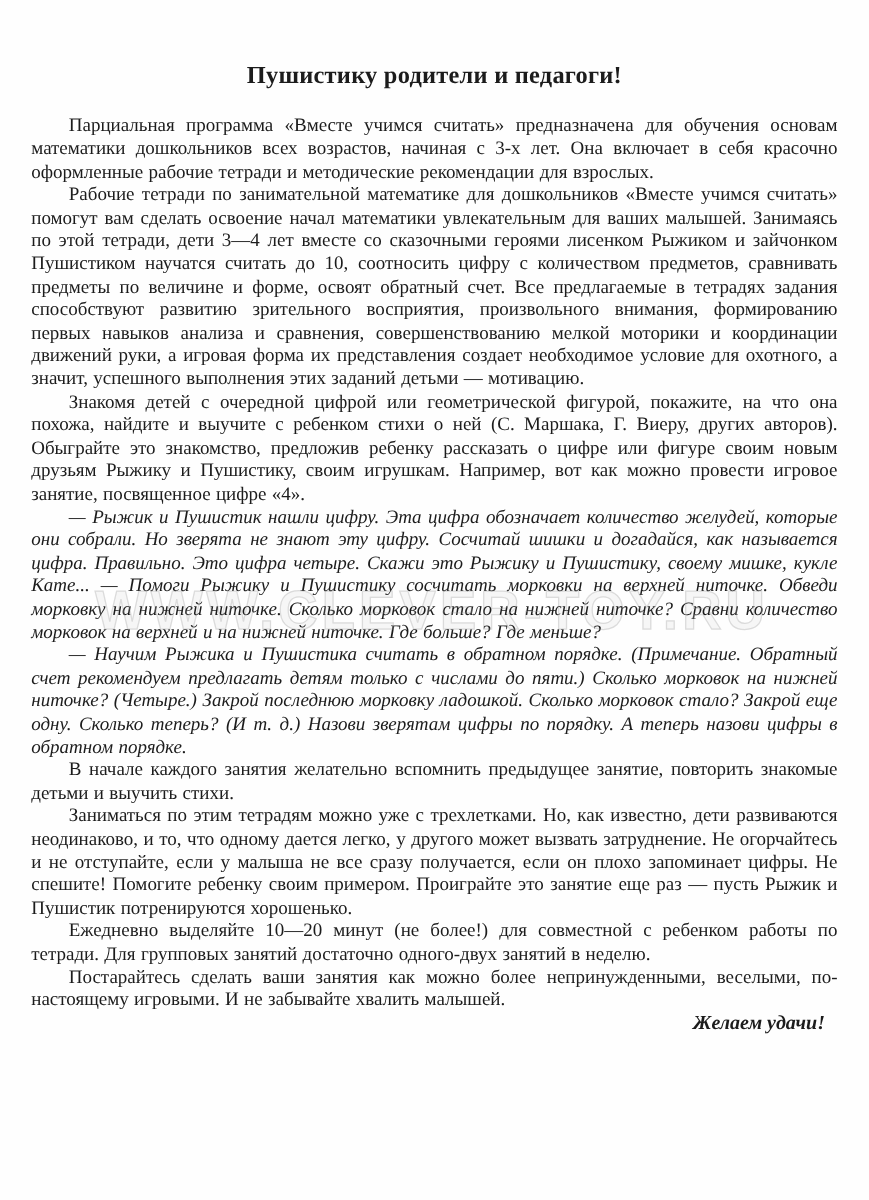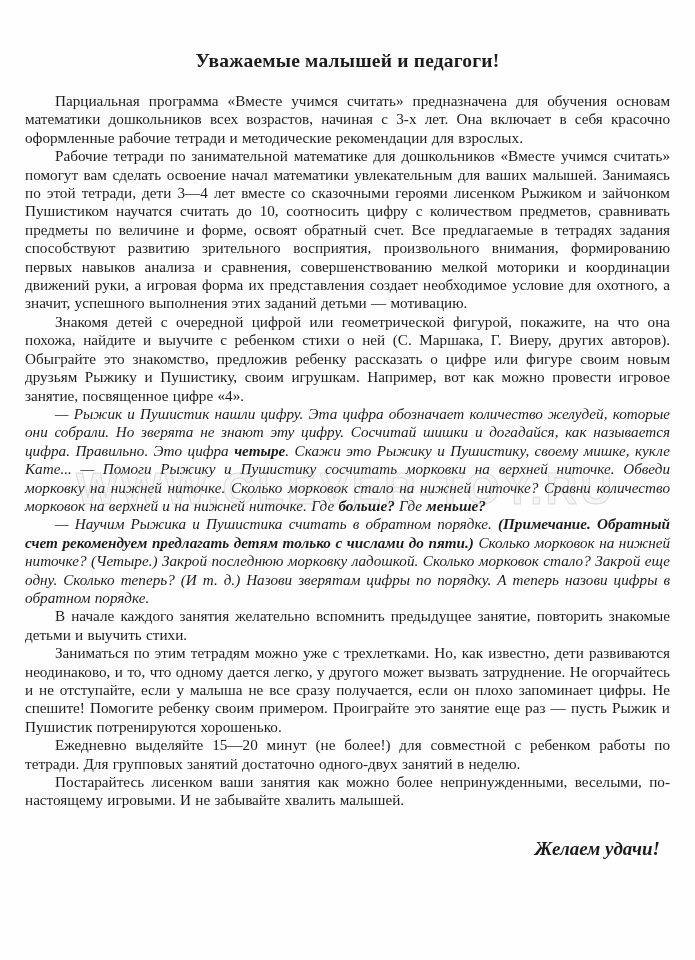--- a/index.html
+++ b/index.html
@@ -29,28 +29,27 @@
     margin: 0;
     text-indent: 30px;
     text-align: justify;
     font-size: 15.2px;
     line-height: 18.4px;
     word-spacing: 0.5px;
   }
   .para.italic {
     font-style: italic;
   }
-  .para span.b { font-weight: bold; }
+  .para span.b { font-weight: normal; }
   .closing {
-    margin-top: 28px;
     padding-right: 10px;
     text-align: right;
     font-weight: bold;
     font-style: italic;
-    font-size: 19px;
+    font-size: 16px;
   }
   .watermark {
     position: absolute;
     top: 464px;
     left: 76px;
     width: 540px;
     font-family: "Liberation Sans", sans-serif;
     font-weight: bold;
     font-size: 44px;
     letter-spacing: 3px;
@@ -59,26 +58,26 @@
     -webkit-text-stroke: 1px rgba(160, 160, 160, 0.35);
     pointer-events: none;
     user-select: none;
   }
 </style>
 </head>
 <body>
 
 <div class="page">
   <div class="watermark">WWW.CLEVER-TOY.RU</div>
-  <h1 class="title">Уважаемые малышей и педагоги!</h1>
+  <h1 class="title">Пушистику родители и педагоги!</h1>
   <div>
       <p class="para"><span>Парциальная программа «Вместе учимся считать» предназначена для обучения основам математики дошкольников всех возрастов, начиная с 3-х лет. Она включает в себя красочно оформленные рабочие тетради и методические рекомендации для взрослых.</span></p>
       <p class="para"><span>Рабочие тетради по занимательной математике для дошкольников «Вместе учимся считать» помогут вам сделать освоение начал математики увлекательным для ваших малышей. Занимаясь по этой тетради, дети 3—4 лет вместе со сказочными героями лисенком Рыжиком и зайчонком Пушистиком научатся считать до 10, соотносить цифру с количеством предметов, сравнивать предметы по величине и форме, освоят обратный счет. Все предлагаемые в тетрадях задания способствуют развитию зрительного восприятия, произвольного внимания, формированию первых навыков анализа и сравнения, совершенствованию мелкой моторики и координации движений руки, а игровая форма их представления создает необходимое условие для охотного, а значит, успешного выполнения этих заданий детьми — мотивацию.</span></p>
       <p class="para"><span>Знакомя детей с очередной цифрой или геометрической фигурой, покажите, на что она похожа, найдите и выучите с ребенком стихи о ней (С. Маршака, Г. Виеру, других авторов). Обыграйте это знакомство, предложив ребенку рассказать о цифре или фигуре своим новым друзьям Рыжику и Пушистику, своим игрушкам. Например, вот как можно провести игровое занятие, посвященное цифре «4».</span></p>
       <p class="para italic"><span>— Рыжик и Пушистик нашли цифру. Эта цифра обозначает количество желудей, которые они собрали. Но зверята не знают эту цифру. Сосчитай шишки и догадайся, как называется цифра. Правильно. Это цифра </span><span class="b">четыре</span><span>. Скажи это Рыжику и Пушистику, своему мишке, кукле Кате... — Помоги Рыжику и Пушистику сосчитать морковки на верхней ниточке. Обведи морковку на нижней ниточке. Сколько морковок стало на нижней ниточке? Сравни количество морковок на верхней и на нижней ниточке. Где </span><span class="b">больше?</span><span> Где </span><span class="b">меньше?</span></p>
       <p class="para italic"><span>— Научим Рыжика и Пушистика считать в обратном порядке. </span><span class="b">(Примечание. Обратный счет рекомендуем предлагать детям только с числами до пяти.)</span><span> Сколько морковок на нижней ниточке? (Четыре.) Закрой последнюю морковку ладошкой. Сколько морковок стало? Закрой еще одну. Сколько теперь? (И т. д.) Назови зверятам цифры по порядку. А теперь назови цифры в обратном порядке.</span></p>
       <p class="para"><span>В начале каждого занятия желательно вспомнить предыдущее занятие, повторить знакомые детьми и выучить стихи.</span></p>
       <p class="para"><span>Заниматься по этим тетрадям можно уже с трехлетками. Но, как известно, дети развиваются неодинаково, и то, что одному дается легко, у другого может вызвать затруднение. Не огорчайтесь и не отступайте, если у малыша не все сразу получается, если он плохо запоминает цифры. Не спешите! Помогите ребенку своим примером. Проиграйте это занятие еще раз — пусть Рыжик и Пушистик потренируются хорошенько.</span></p>
-      <p class="para"><span>Ежедневно выделяйте 15—20 минут (не более!) для совместной с ребенком работы по тетради. Для групповых занятий достаточно одного-двух занятий в неделю.</span></p>
-      <p class="para"><span>Постарайтесь лисенком ваши занятия как можно более непринужденными, веселыми, по-настоящему игровыми. И не забывайте хвалить малышей.</span></p>
+      <p class="para"><span>Ежедневно выделяйте 10—20 минут (не более!) для совместной с ребенком работы по тетради. Для групповых занятий достаточно одного-двух занятий в неделю.</span></p>
+      <p class="para"><span>Постарайтесь сделать ваши занятия как можно более непринужденными, веселыми, по-настоящему игровыми. И не забывайте хвалить малышей.</span></p>
     </div>
   <div class="closing">Желаем удачи!</div>
 </div>
 
 </body></html>

